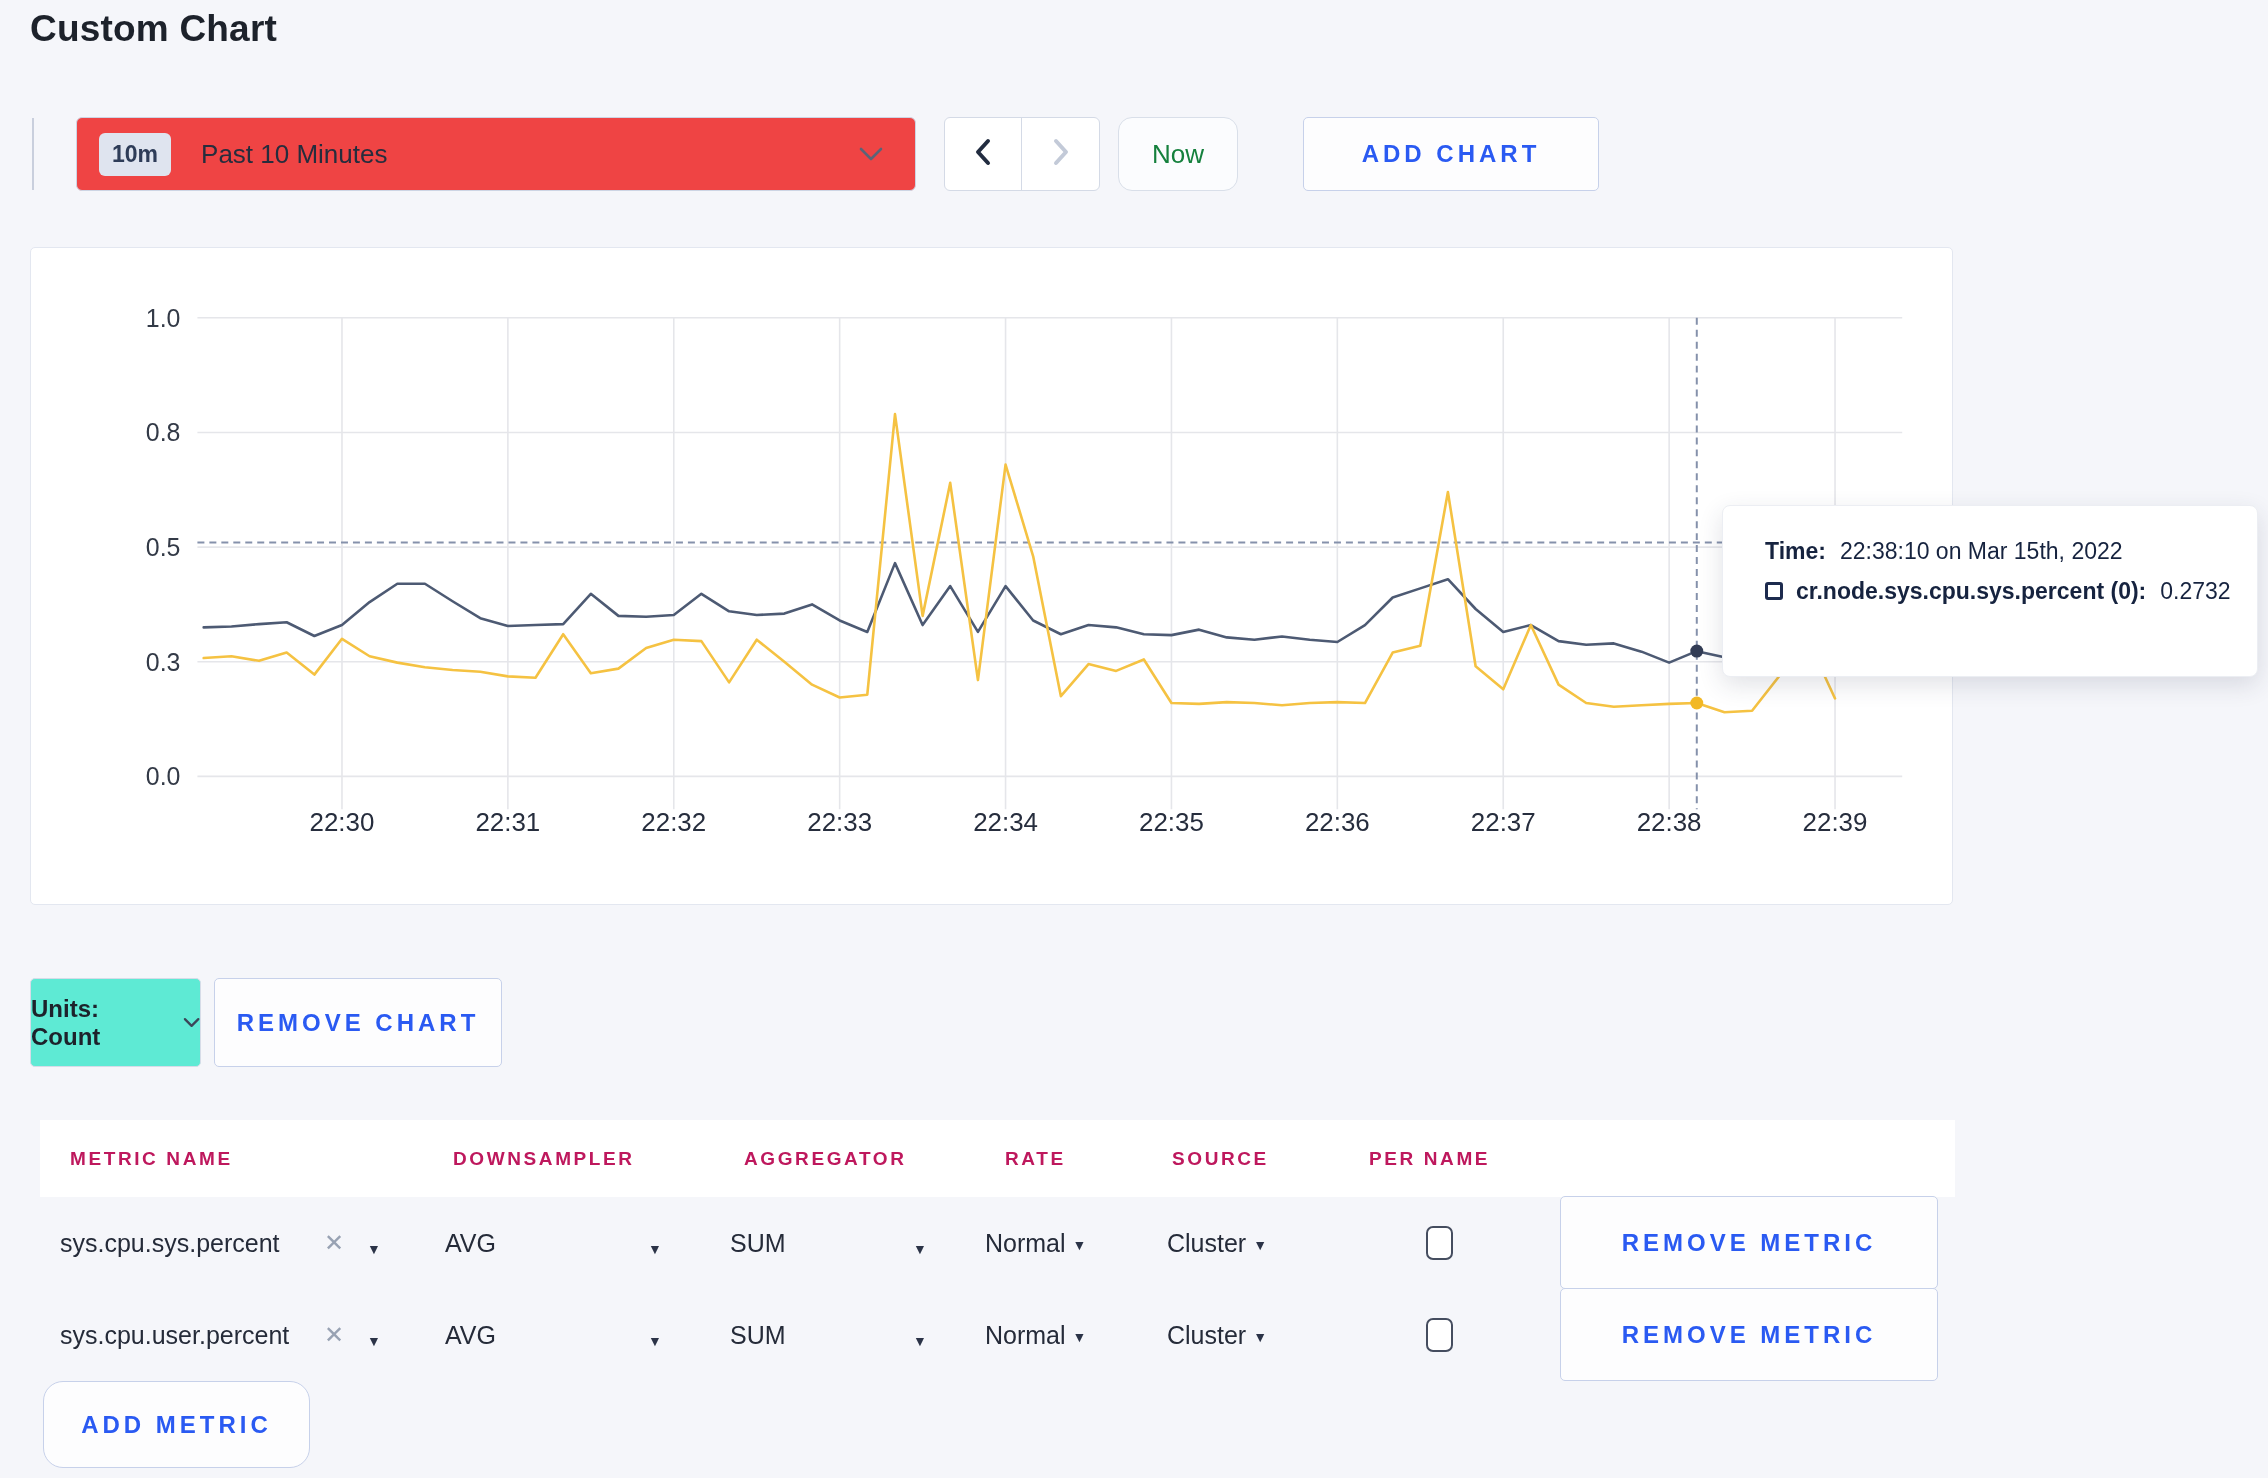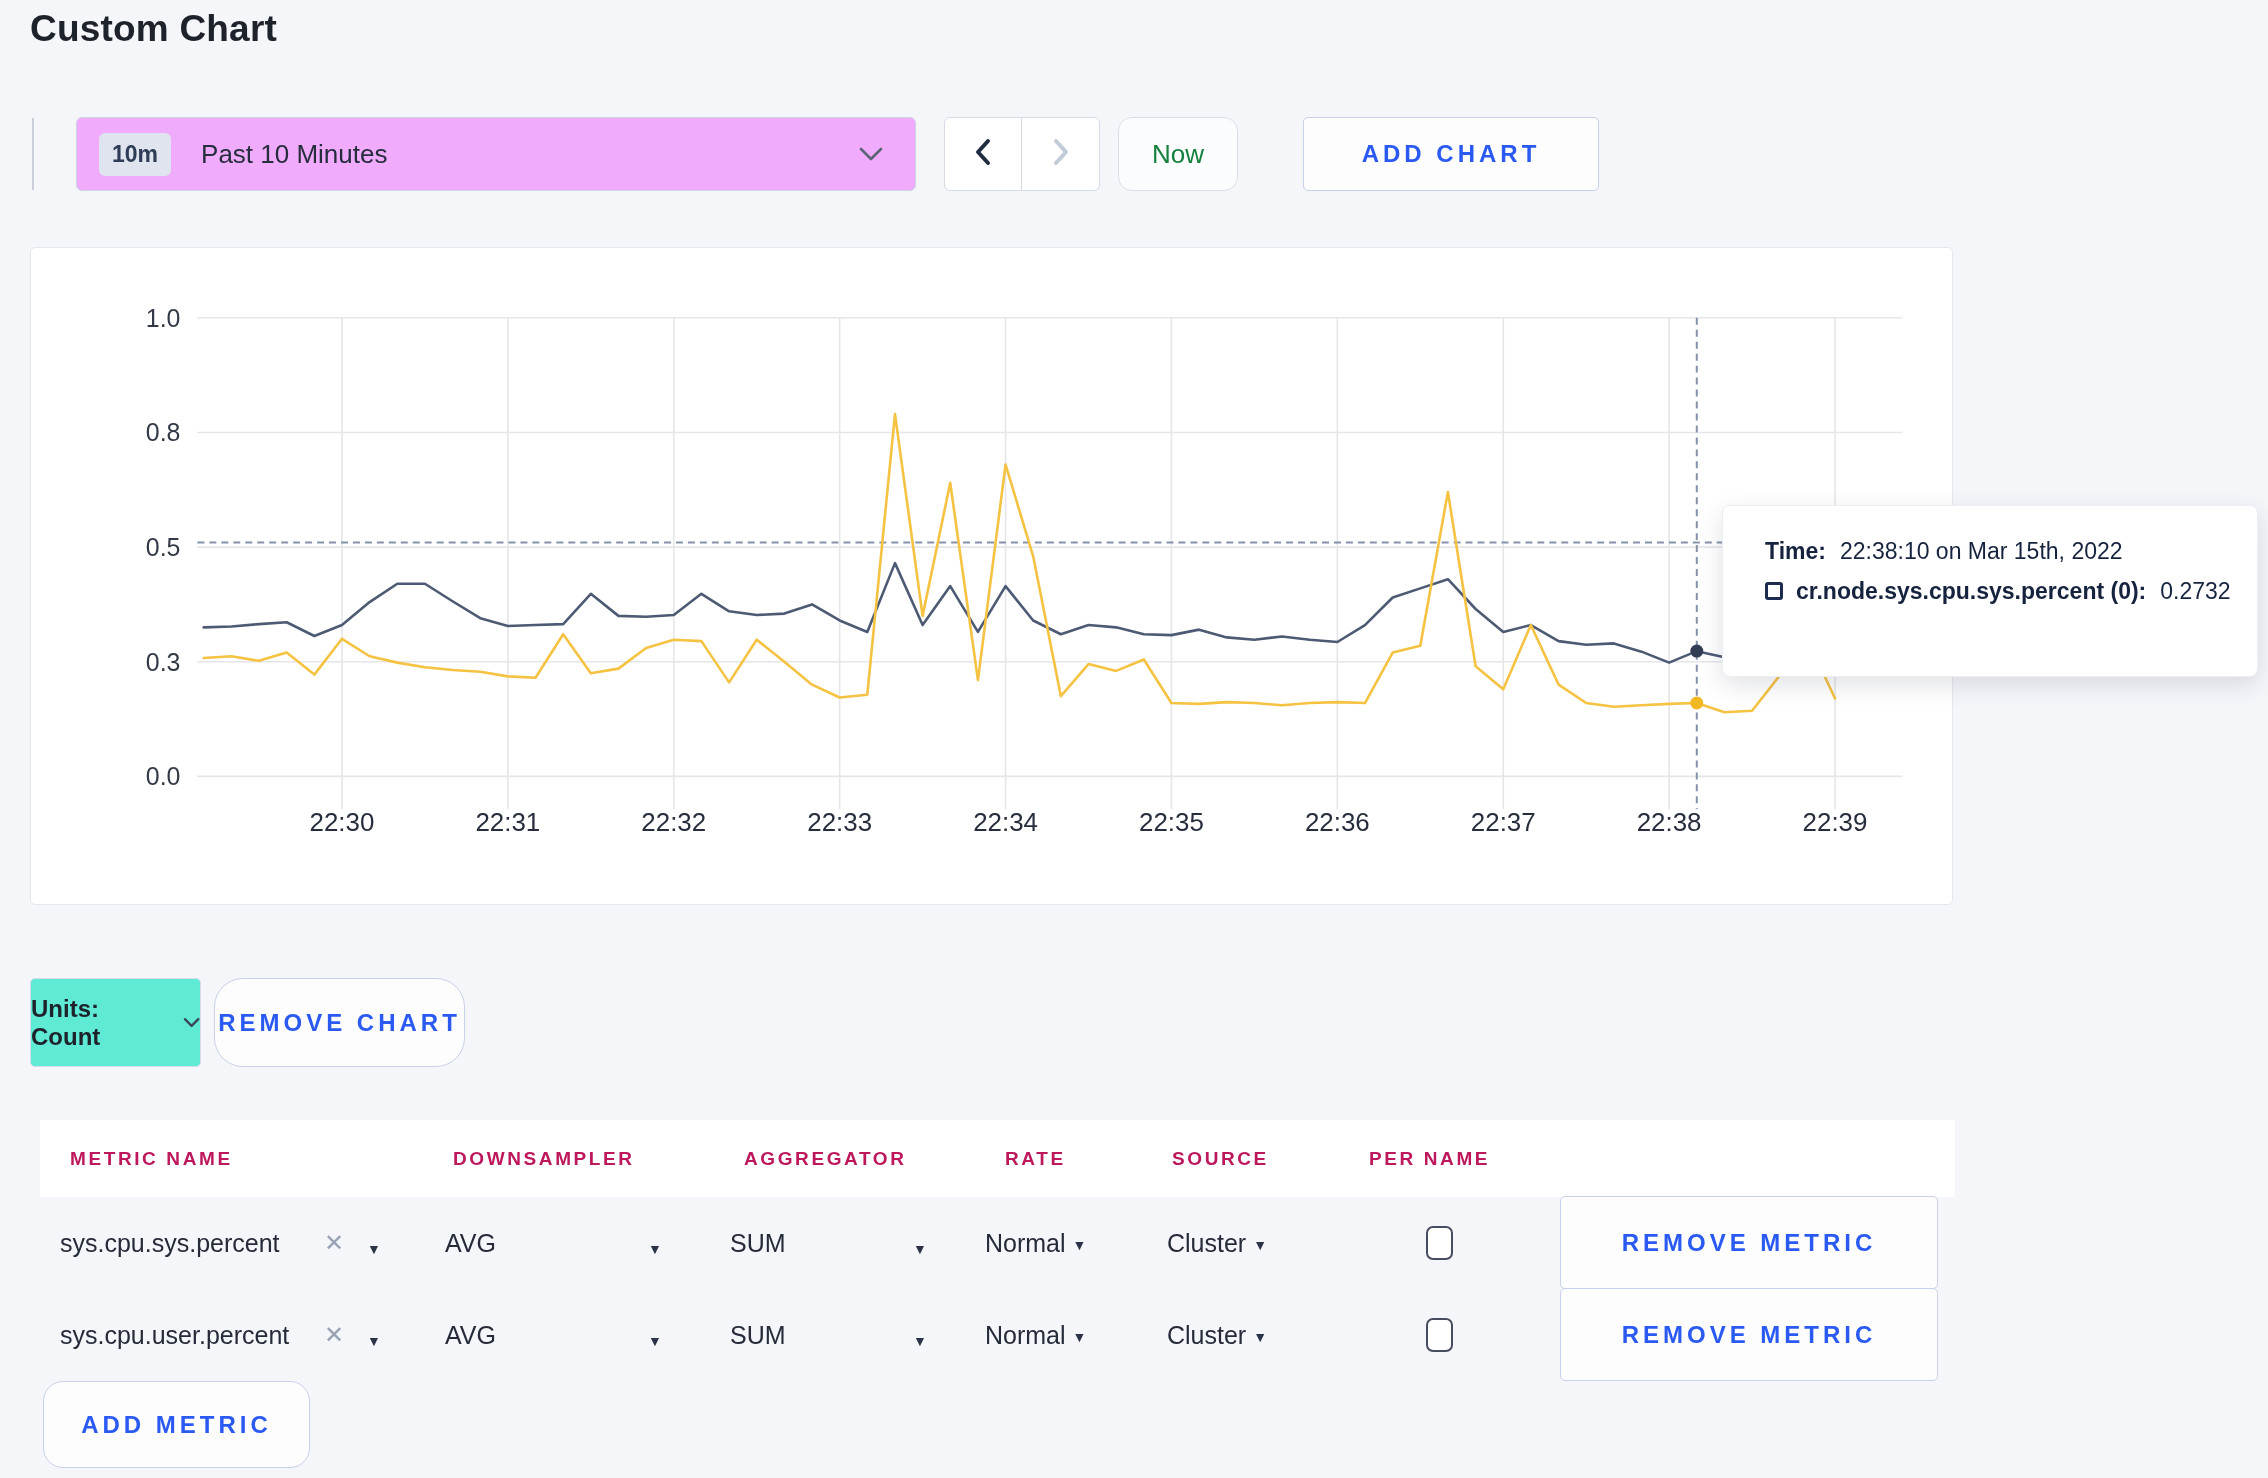--- a/index.html
+++ b/index.html
@@ -10,21 +10,21 @@
     color:#242b3a;
     position:relative;
     overflow:hidden;
   }
   .abs { position:absolute; }
 
   
   .page-title { left:30px; top:8px; font-size:37px; font-weight:600; color:#1d222b; letter-spacing:.2px; }
   .toolbar-divider { left:32px; top:118px; width:2px; height:72px; background:#c9cfdd; }
 
-  .timeframe { left:76px; top:117px; width:840px; height:74px; background:#f0abfc;
+  .timeframe { left:76px; top:117px; width:840px; height:74px; background:#ef4444;
     border:1.5px solid #cdd5e4; border-radius:6px; display:flex; align-items:center; cursor:pointer; }
   .tf-badge { margin-left:22px; background:#dfe4ef; color:#2e3c58; font-weight:700; font-size:23px;
     padding:8px 13px; border-radius:6px; }
   .tf-label { margin-left:30px; font-size:26px; color:#262d3d; }
   .tf-chevron { margin-left:auto; margin-right:32px; display:flex; }
 
   .pager { left:944px; top:117px; width:156px; height:74px; background:#fff;
     border:1.5px solid #d4dae6; border-radius:6px; display:flex; }
   .pager-btn { width:50%; display:flex; align-items:center; justify-content:center; cursor:pointer; }
   .pager-btn.prev { border-right:1.5px solid #d4dae6; }
@@ -50,21 +50,21 @@
   .tt-line { display:flex; align-items:center; height:40px; white-space:nowrap; }
   .tt-bold { font-weight:700; }
   .tt-val { margin-left:14px; font-weight:400; }
   .tt-swatch { width:18px; height:18px; border:3.5px solid #1d2b4e; border-radius:3px; margin-right:13px; flex:none; background:#fff; }
 
   
   .units-box { left:30px; top:978px; width:171px; height:89px; background:#5eead4;
     border:1.5px solid #d6dce8; border-radius:5px; display:flex; align-items:center; justify-content:center;
     font-size:24px; font-weight:700; color:#1d222b; cursor:pointer; }
   .units-box svg { margin-left:14px; }
-  .remove-chart { left:214px; top:978px; width:251px; height:89px;border-radius:29px; }
+  .remove-chart { left:214px; top:978px; width:288px; height:89px; }
 
   
   .thead { left:40px; top:1120px; width:1915px; height:77px; background:#fff; }
   .th { position:absolute; top:50%; transform:translateY(-50%); font-size:19px; font-weight:700;
     letter-spacing:2.6px; color:#be185d; white-space:nowrap; }
   .metric-rows { left:40px; top:1197px; width:1915px; }
   .mrow { position:relative; height:92px; }
   .cell { position:absolute; top:50%; transform:translateY(-50%); font-size:25px; color:#252b39; white-space:nowrap; }
   .caret { font-size:14px; color:#2b3347; display:inline-block; transform:translateY(-2px); }
   .x-icon { color:#98a2b3; font-size:24px; cursor:pointer; }

